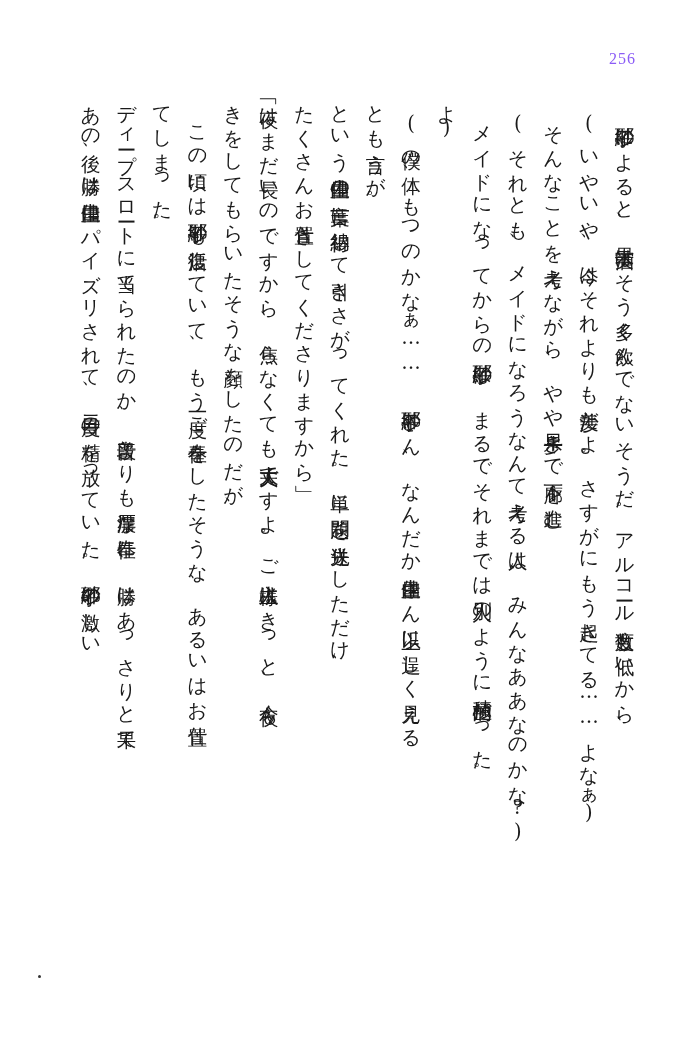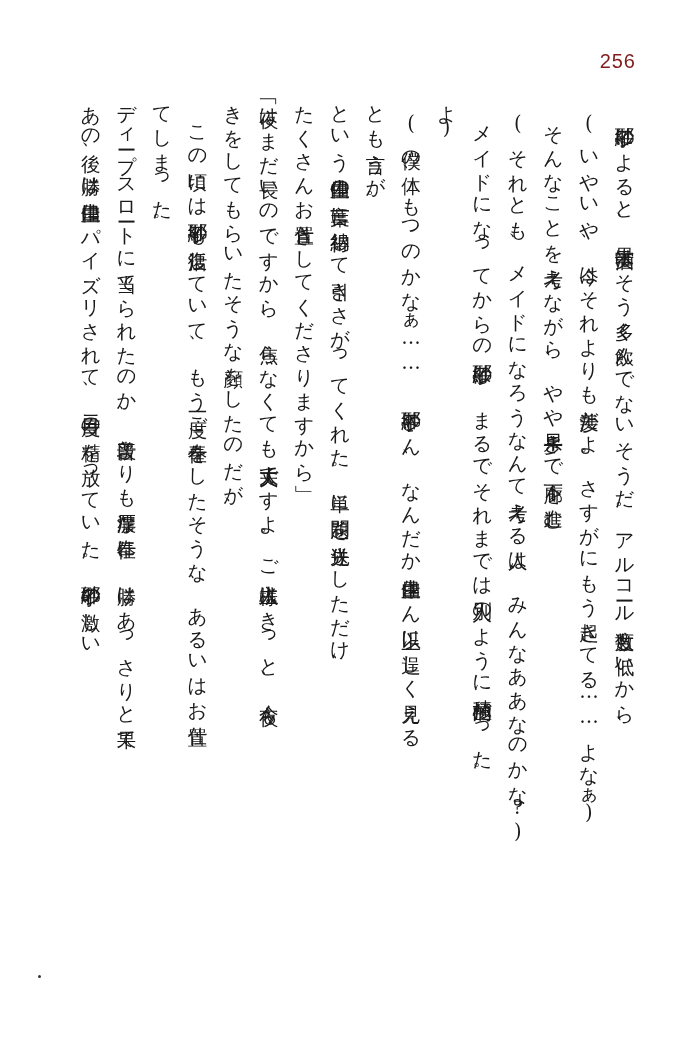--- a/index.html
+++ b/index.html
@@ -20,24 +20,24 @@
     position: relative;
     width: 700px;
     height: 1050px;
     box-sizing: border-box;
   }
 
   .page-number {
     position: absolute;
     top: 50px;
     right: 64px;
-    font-size: 20px;
+    font-size: 16px;
     letter-spacing: 1px;
-    color: #7f1d1d;
-    font-family: Liberation Sans, sans-serif;
+    color: #8b5cf6;
+    font-family: Liberation Serif, serif;
   }
 
   
   .body-text {
     position: absolute;
     top: 92px;
     right: 60px;
     height: 880px;
     display: flex;
     flex-direction: row;

